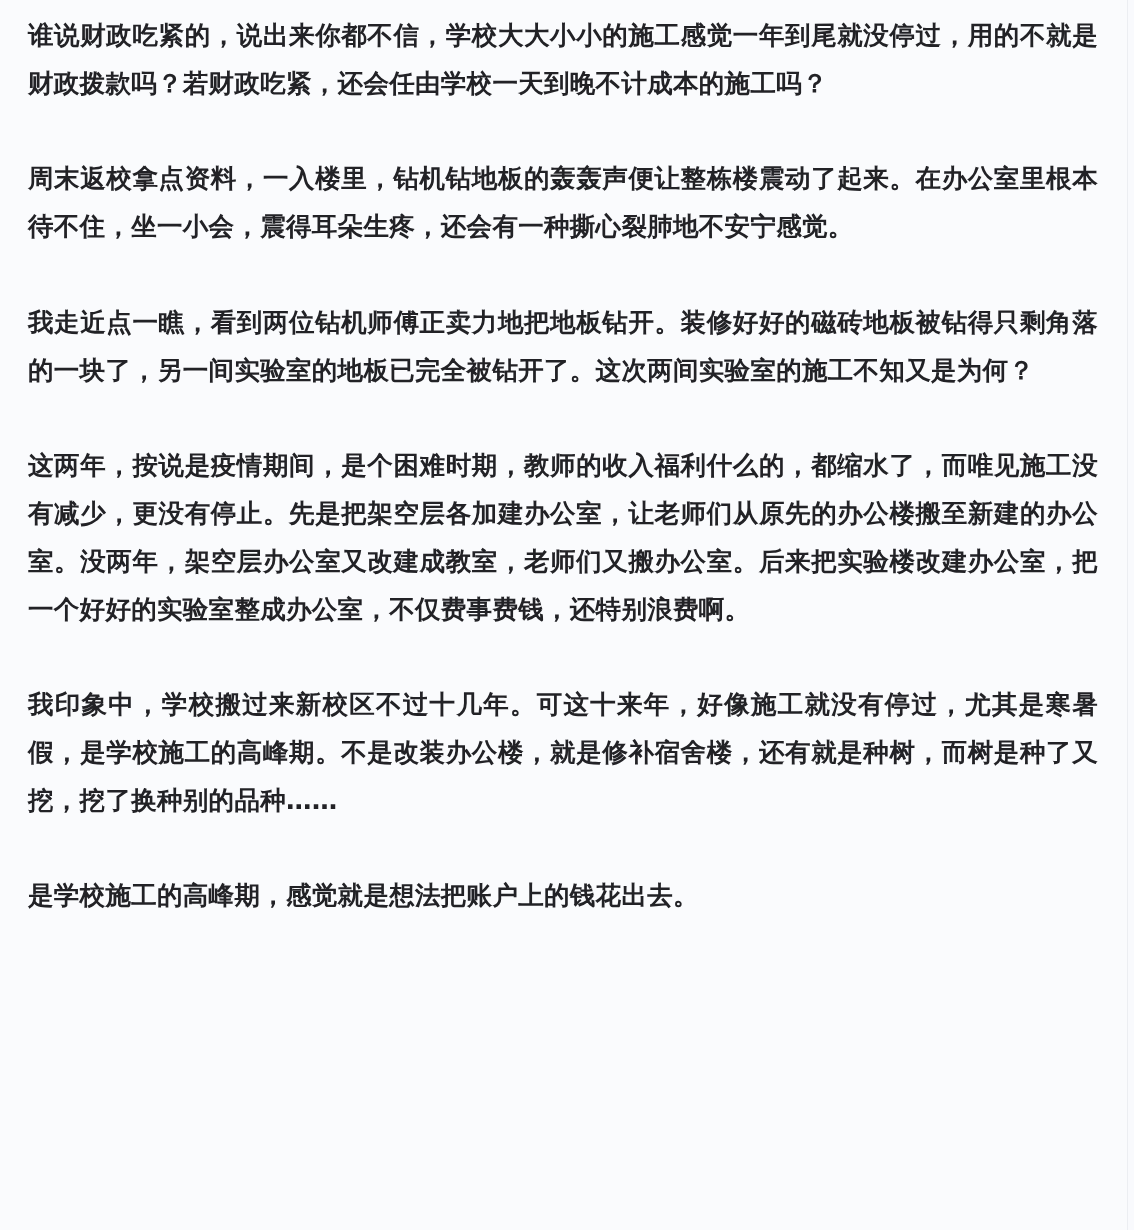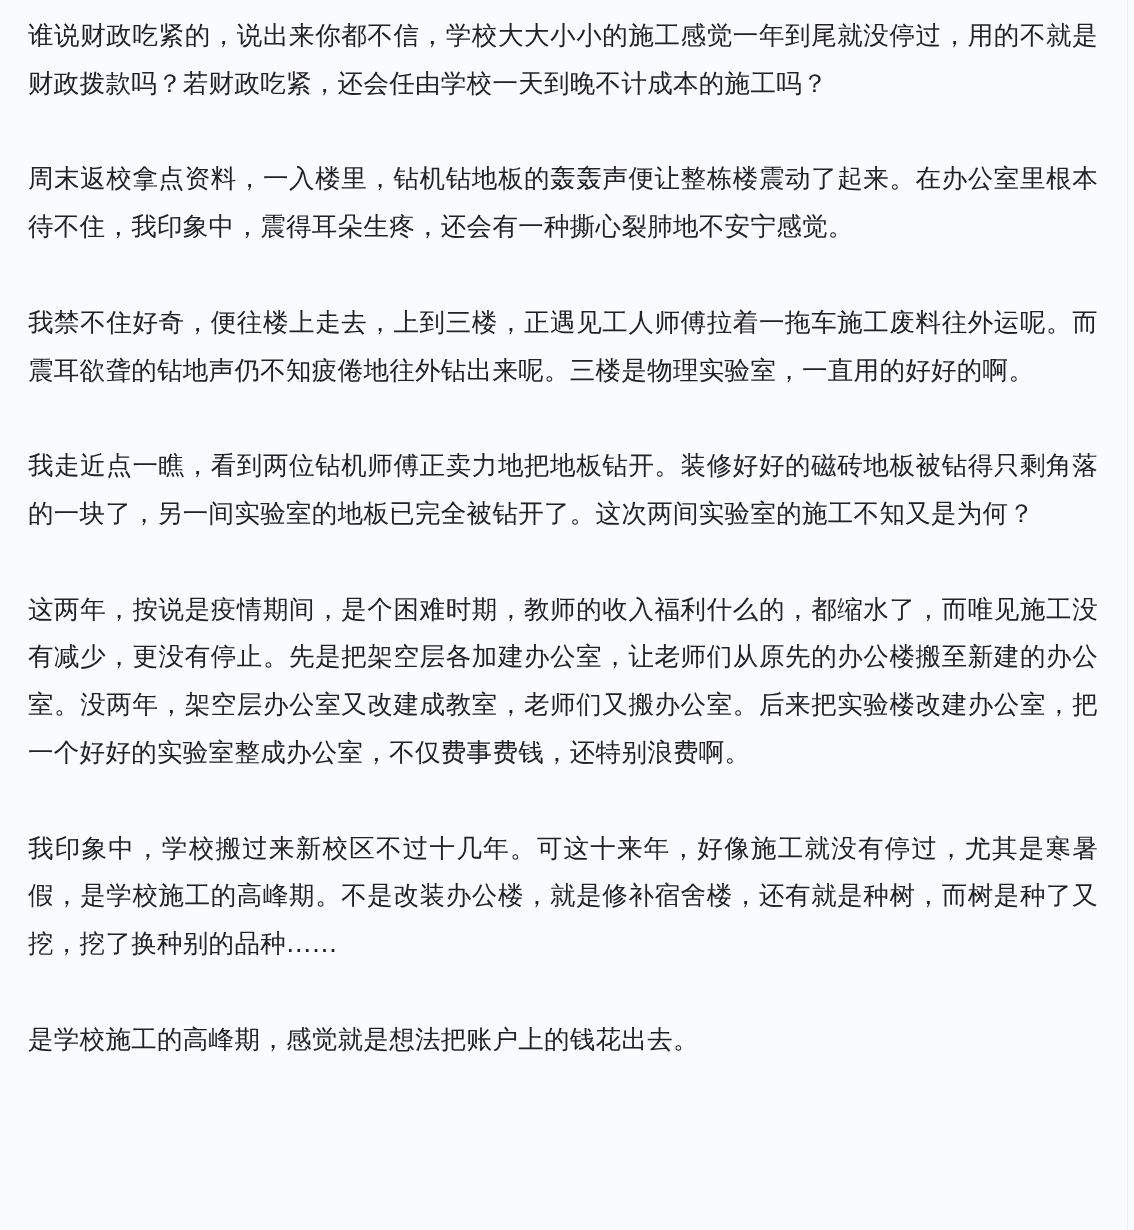--- a/index.html
+++ b/index.html
@@ -32,31 +32,31 @@
       font-size: 25.5px;
       line-height: 47.8px;
       color: #222226;
       letter-spacing: 0.3px;
     }
     .article p {
       margin: 0 0 47.8px 0;
       padding: 0;
       text-align: justify;
       word-break: break-all;
+      font-weight: bold;
     }
     .article p:last-child {
       margin-bottom: 0;
     }
   </style>
 </head>
 <body>
 
 <div class="page">
   <div class="article">
     <p>谁说财政吃紧的，说出来你都不信，学校大大小小的施工感觉一年到尾就没停过，用的不就是财政拨款吗？若财政吃紧，还会任由学校一天到晚不计成本的施工吗？</p>
-    <p>周末返校拿点资料，一入楼里，钻机钻地板的轰轰声便让整栋楼震动了起来。在办公室里根本待不住，我印象中，震得耳朵生疼，还会有一种撕心裂肺地不安宁感觉。</p>
-    <p>我禁不住好奇，便往楼上走去，上到三楼，正遇见工人师傅拉着一拖车施工废料往外运呢。而震耳欲聋的钻地声仍不知疲倦地往外钻出来呢。三楼是物理实验室，一直用的好好的啊。</p>
+    <p>周末返校拿点资料，一入楼里，钻机钻地板的轰轰声便让整栋楼震动了起来。在办公室里根本待不住，坐一小会，震得耳朵生疼，还会有一种撕心裂肺地不安宁感觉。</p>
     <p>我走近点一瞧，看到两位钻机师傅正卖力地把地板钻开。装修好好的磁砖地板被钻得只剩角落的一块了，另一间实验室的地板已完全被钻开了。这次两间实验室的施工不知又是为何？</p>
     <p>这两年，按说是疫情期间，是个困难时期，教师的收入福利什么的，都缩水了，而唯见施工没有减少，更没有停止。先是把架空层各加建办公室，让老师们从原先的办公楼搬至新建的办公室。没两年，架空层办公室又改建成教室，老师们又搬办公室。后来把实验楼改建办公室，把一个好好的实验室整成办公室，不仅费事费钱，还特别浪费啊。</p>
     <p>我印象中，学校搬过来新校区不过十几年。可这十来年，好像施工就没有停过，尤其是寒暑假，是学校施工的高峰期。不是改装办公楼，就是修补宿舍楼，还有就是种树，而树是种了又挖，挖了换种别的品种……</p>
     <p>是学校施工的高峰期，感觉就是想法把账户上的钱花出去。</p>
   </div>
 </div>
 
 </body></html>

